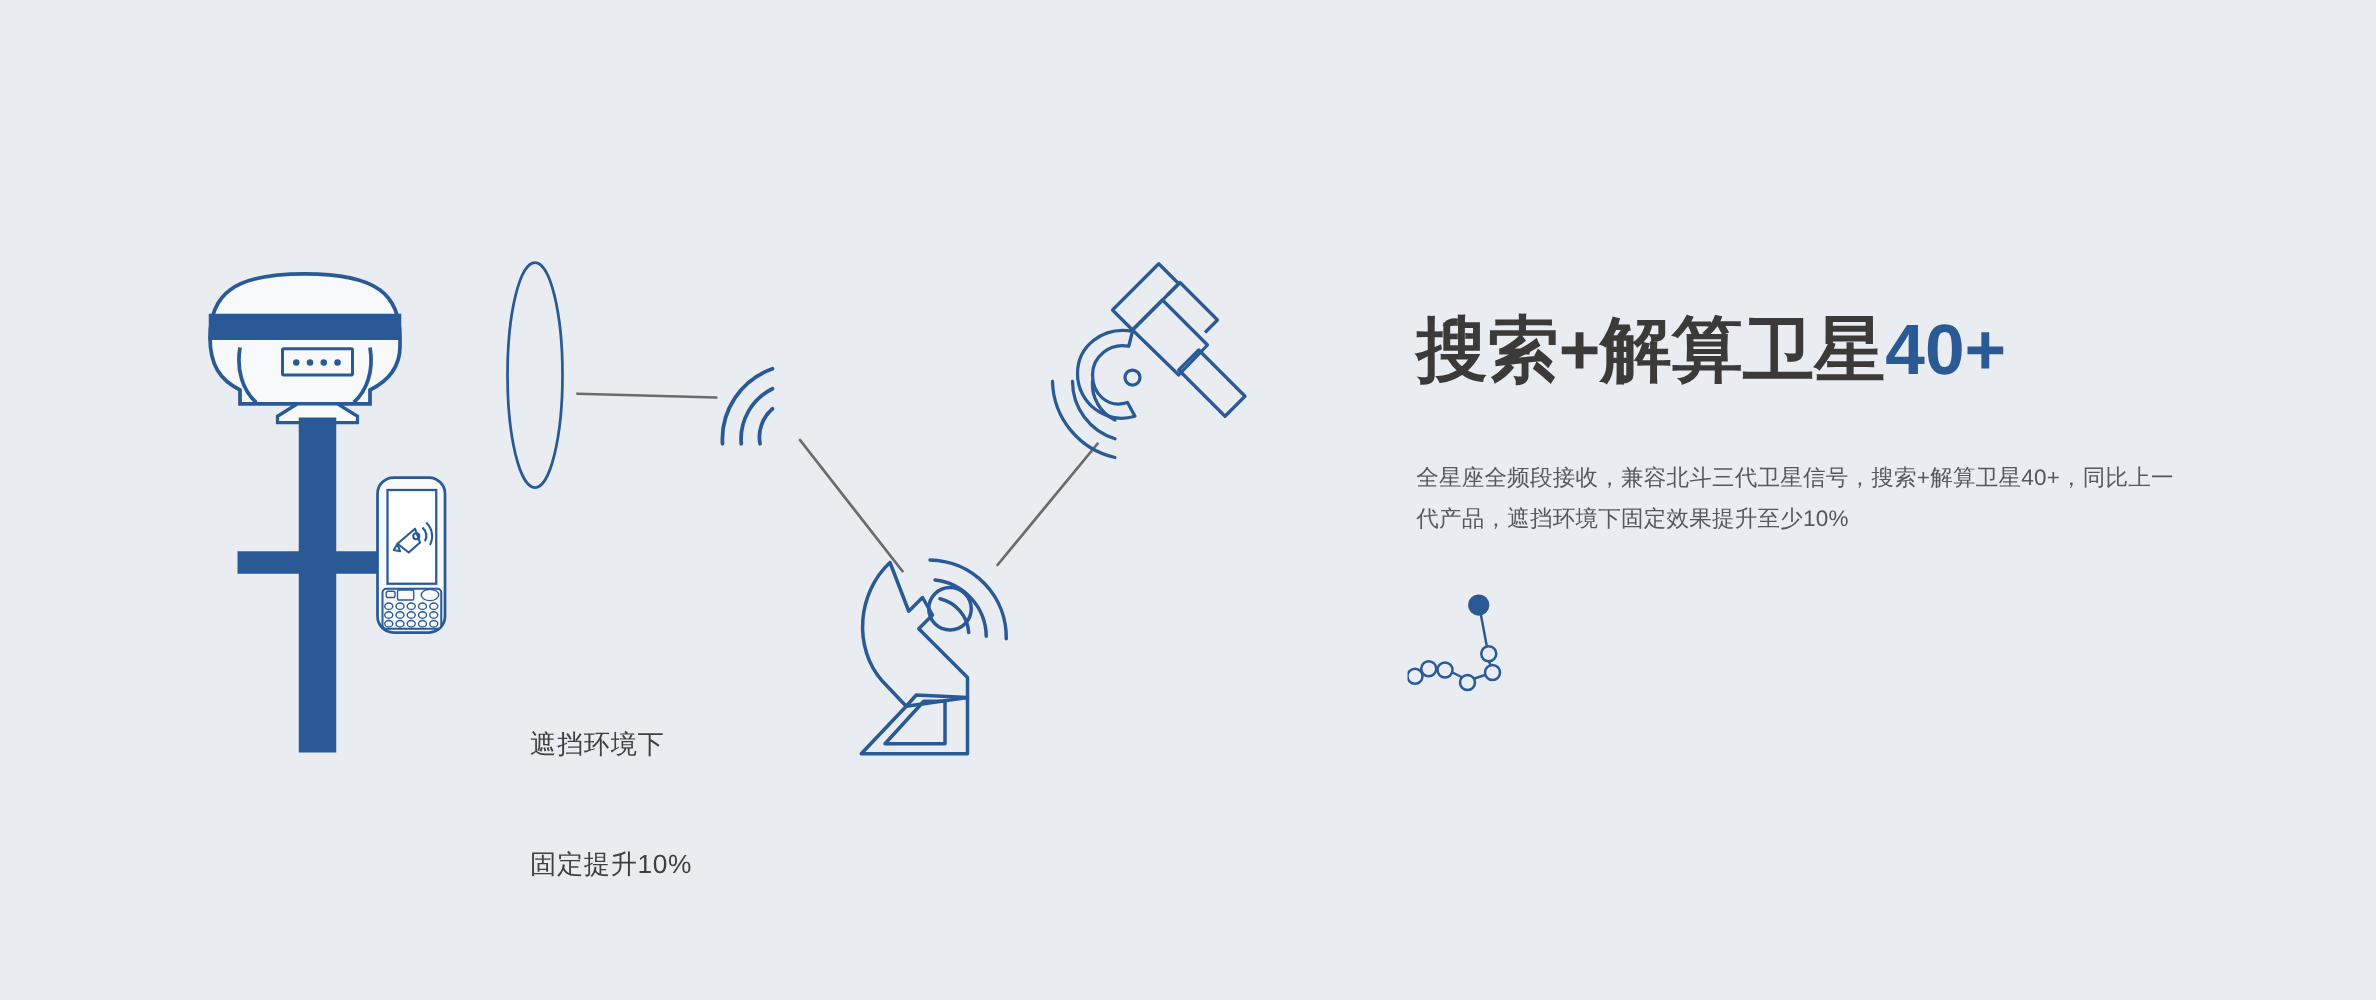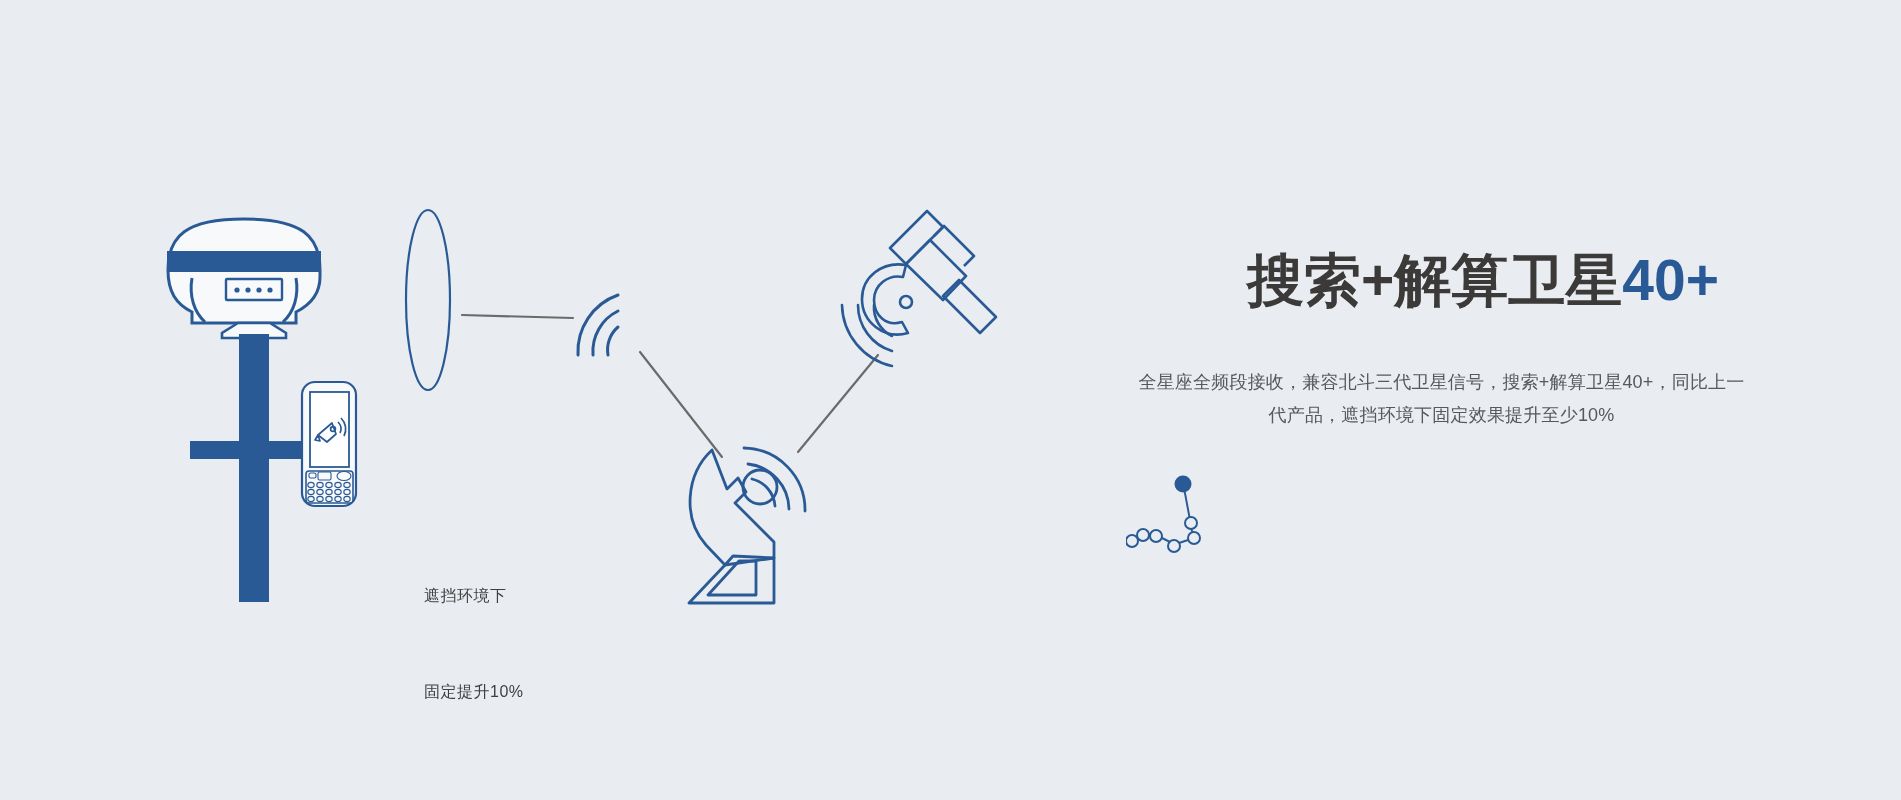--- a/index.html
+++ b/index.html
@@ -32,34 +32,33 @@
   }
   .illustration svg {
     display: block;
   }
 
   .caption {
     position: absolute;
     left: 424px;
     top: 516px;
     color: #3f3f3f;
-    font-size: 16px;
+    font-size: 21px;
     line-height: 32px;
     letter-spacing: 0.5px;
     white-space: pre;
   }
   .caption-line { display: block; }
 
   
   .content {
     position: absolute;
     left: 1133px;
     top: 246px;
     width: 700px;
-    text-align: center;
   }
   .headline {
     font-size: 57px;
     font-weight: bold;
     line-height: 68px;
     letter-spacing: 0px;
     color: #3c3a39;
     white-space: nowrap;
     margin: 0;
   }

